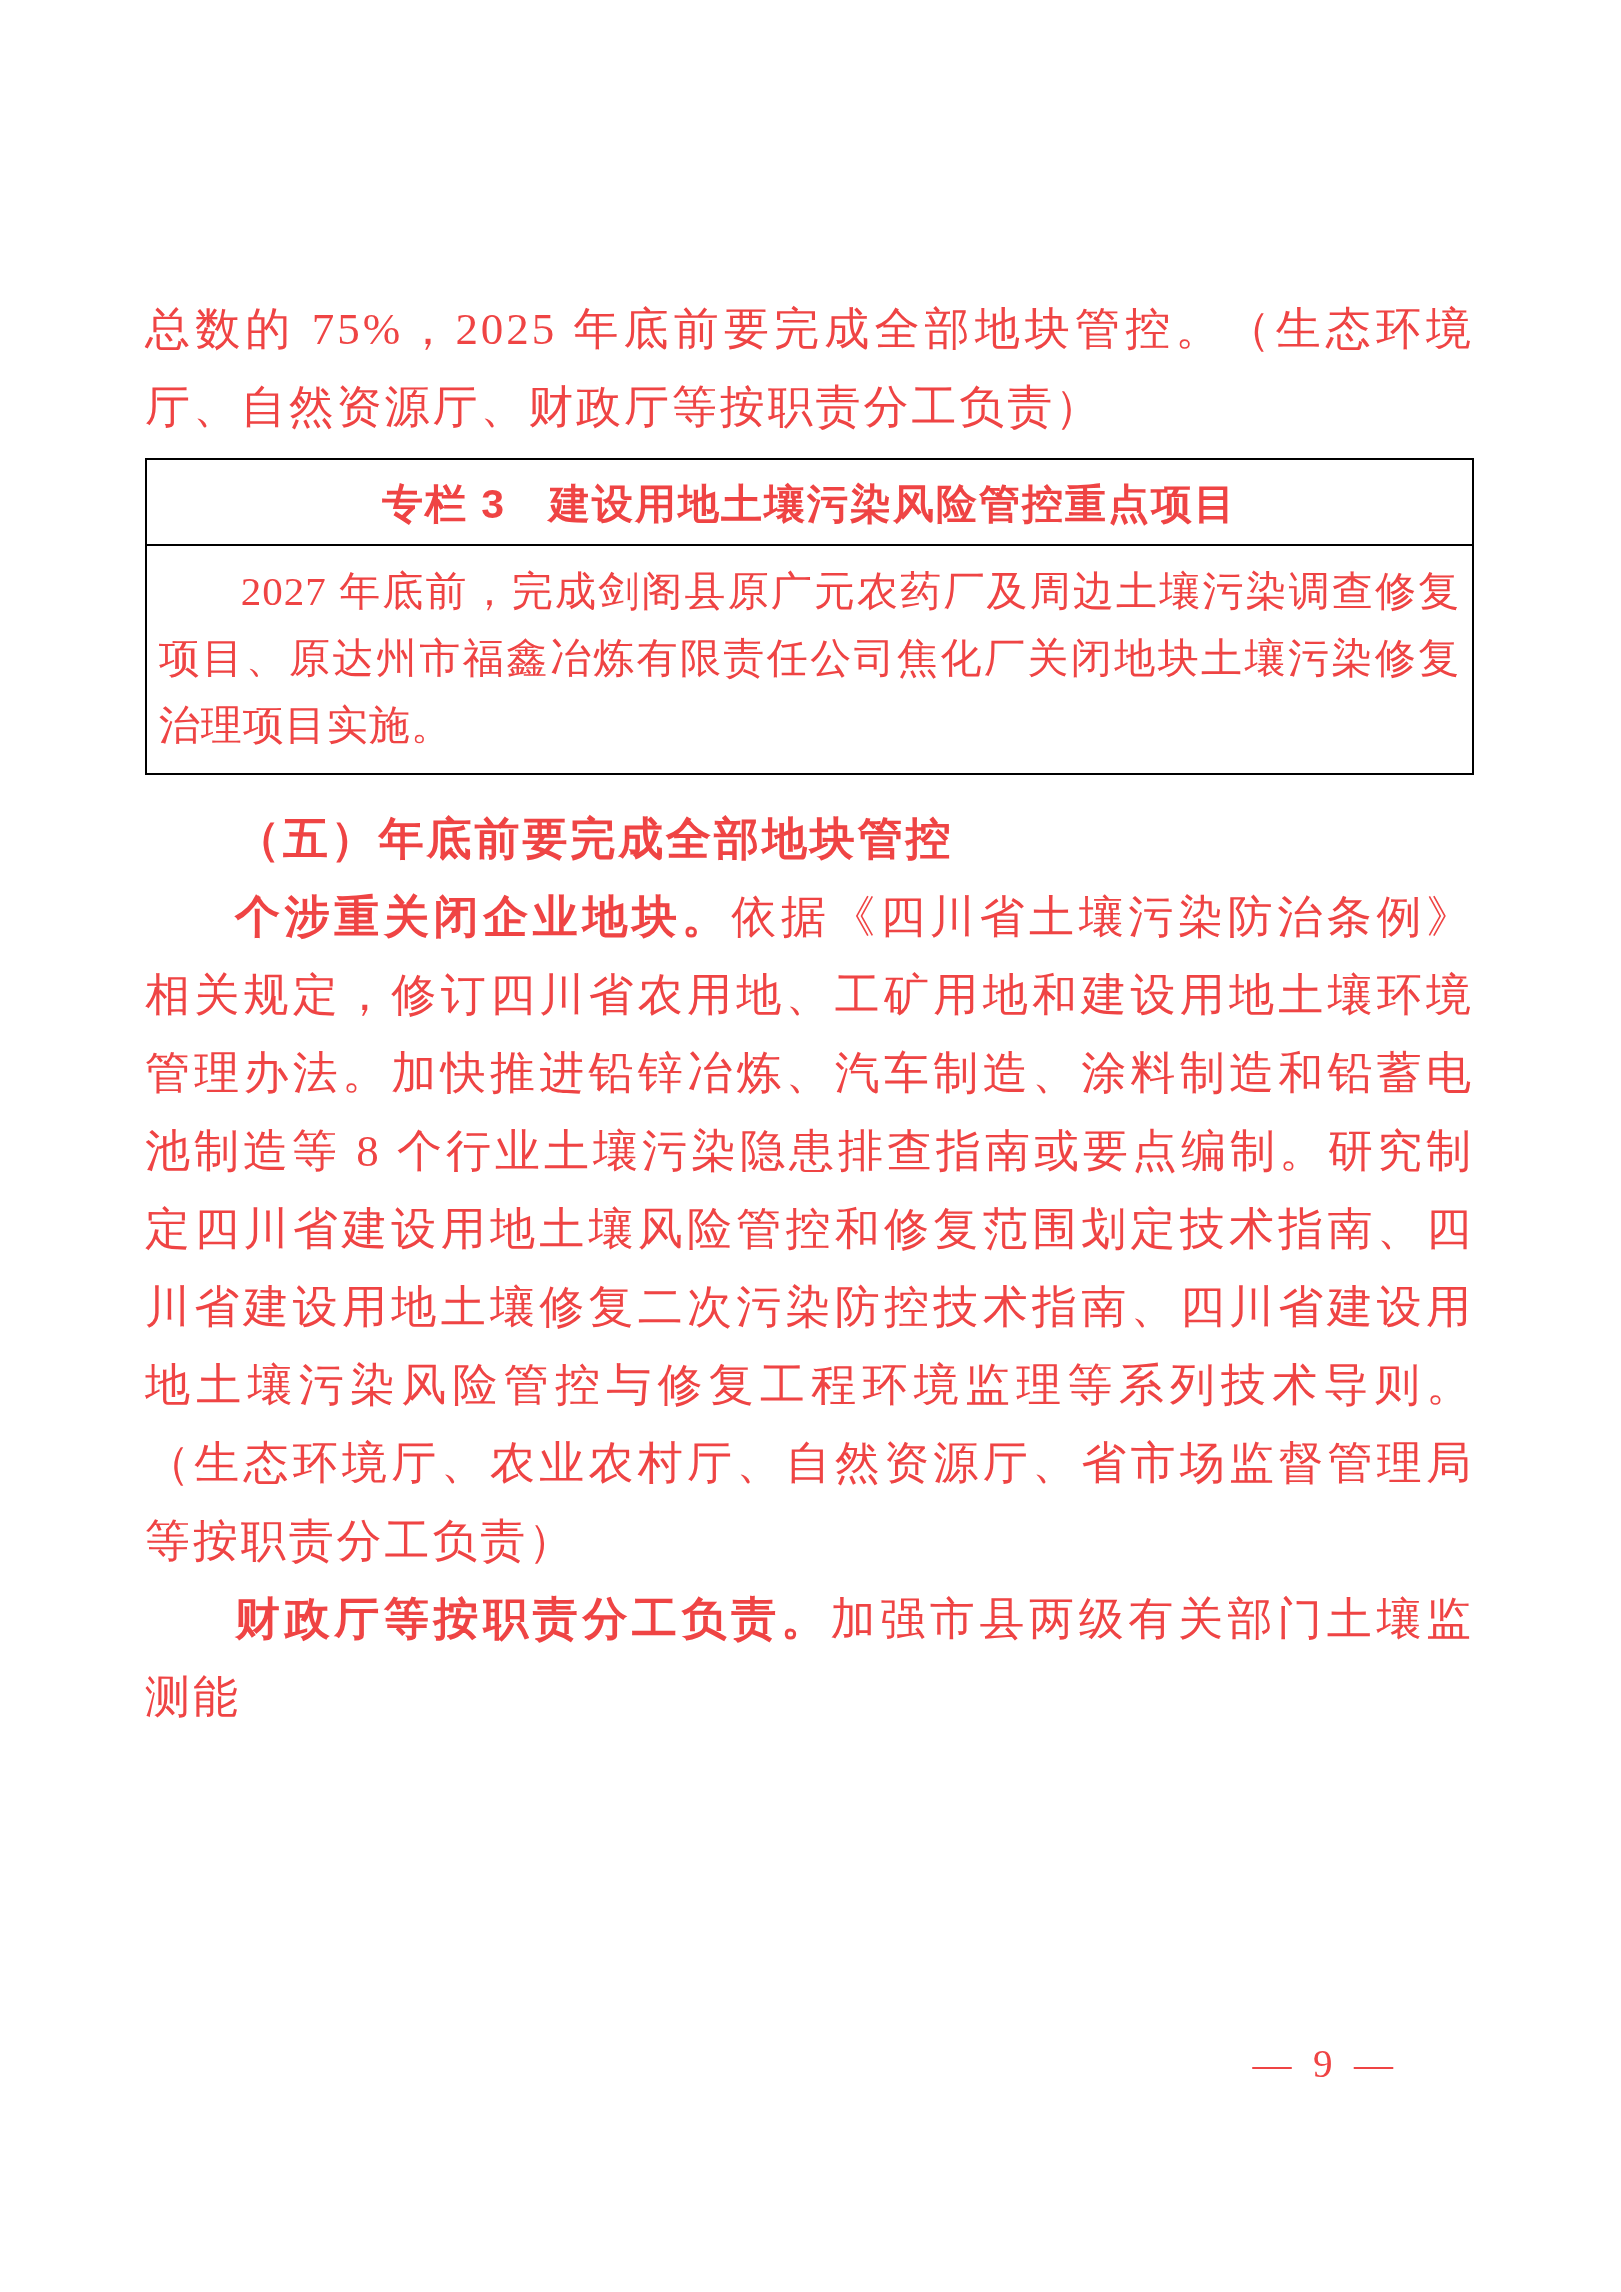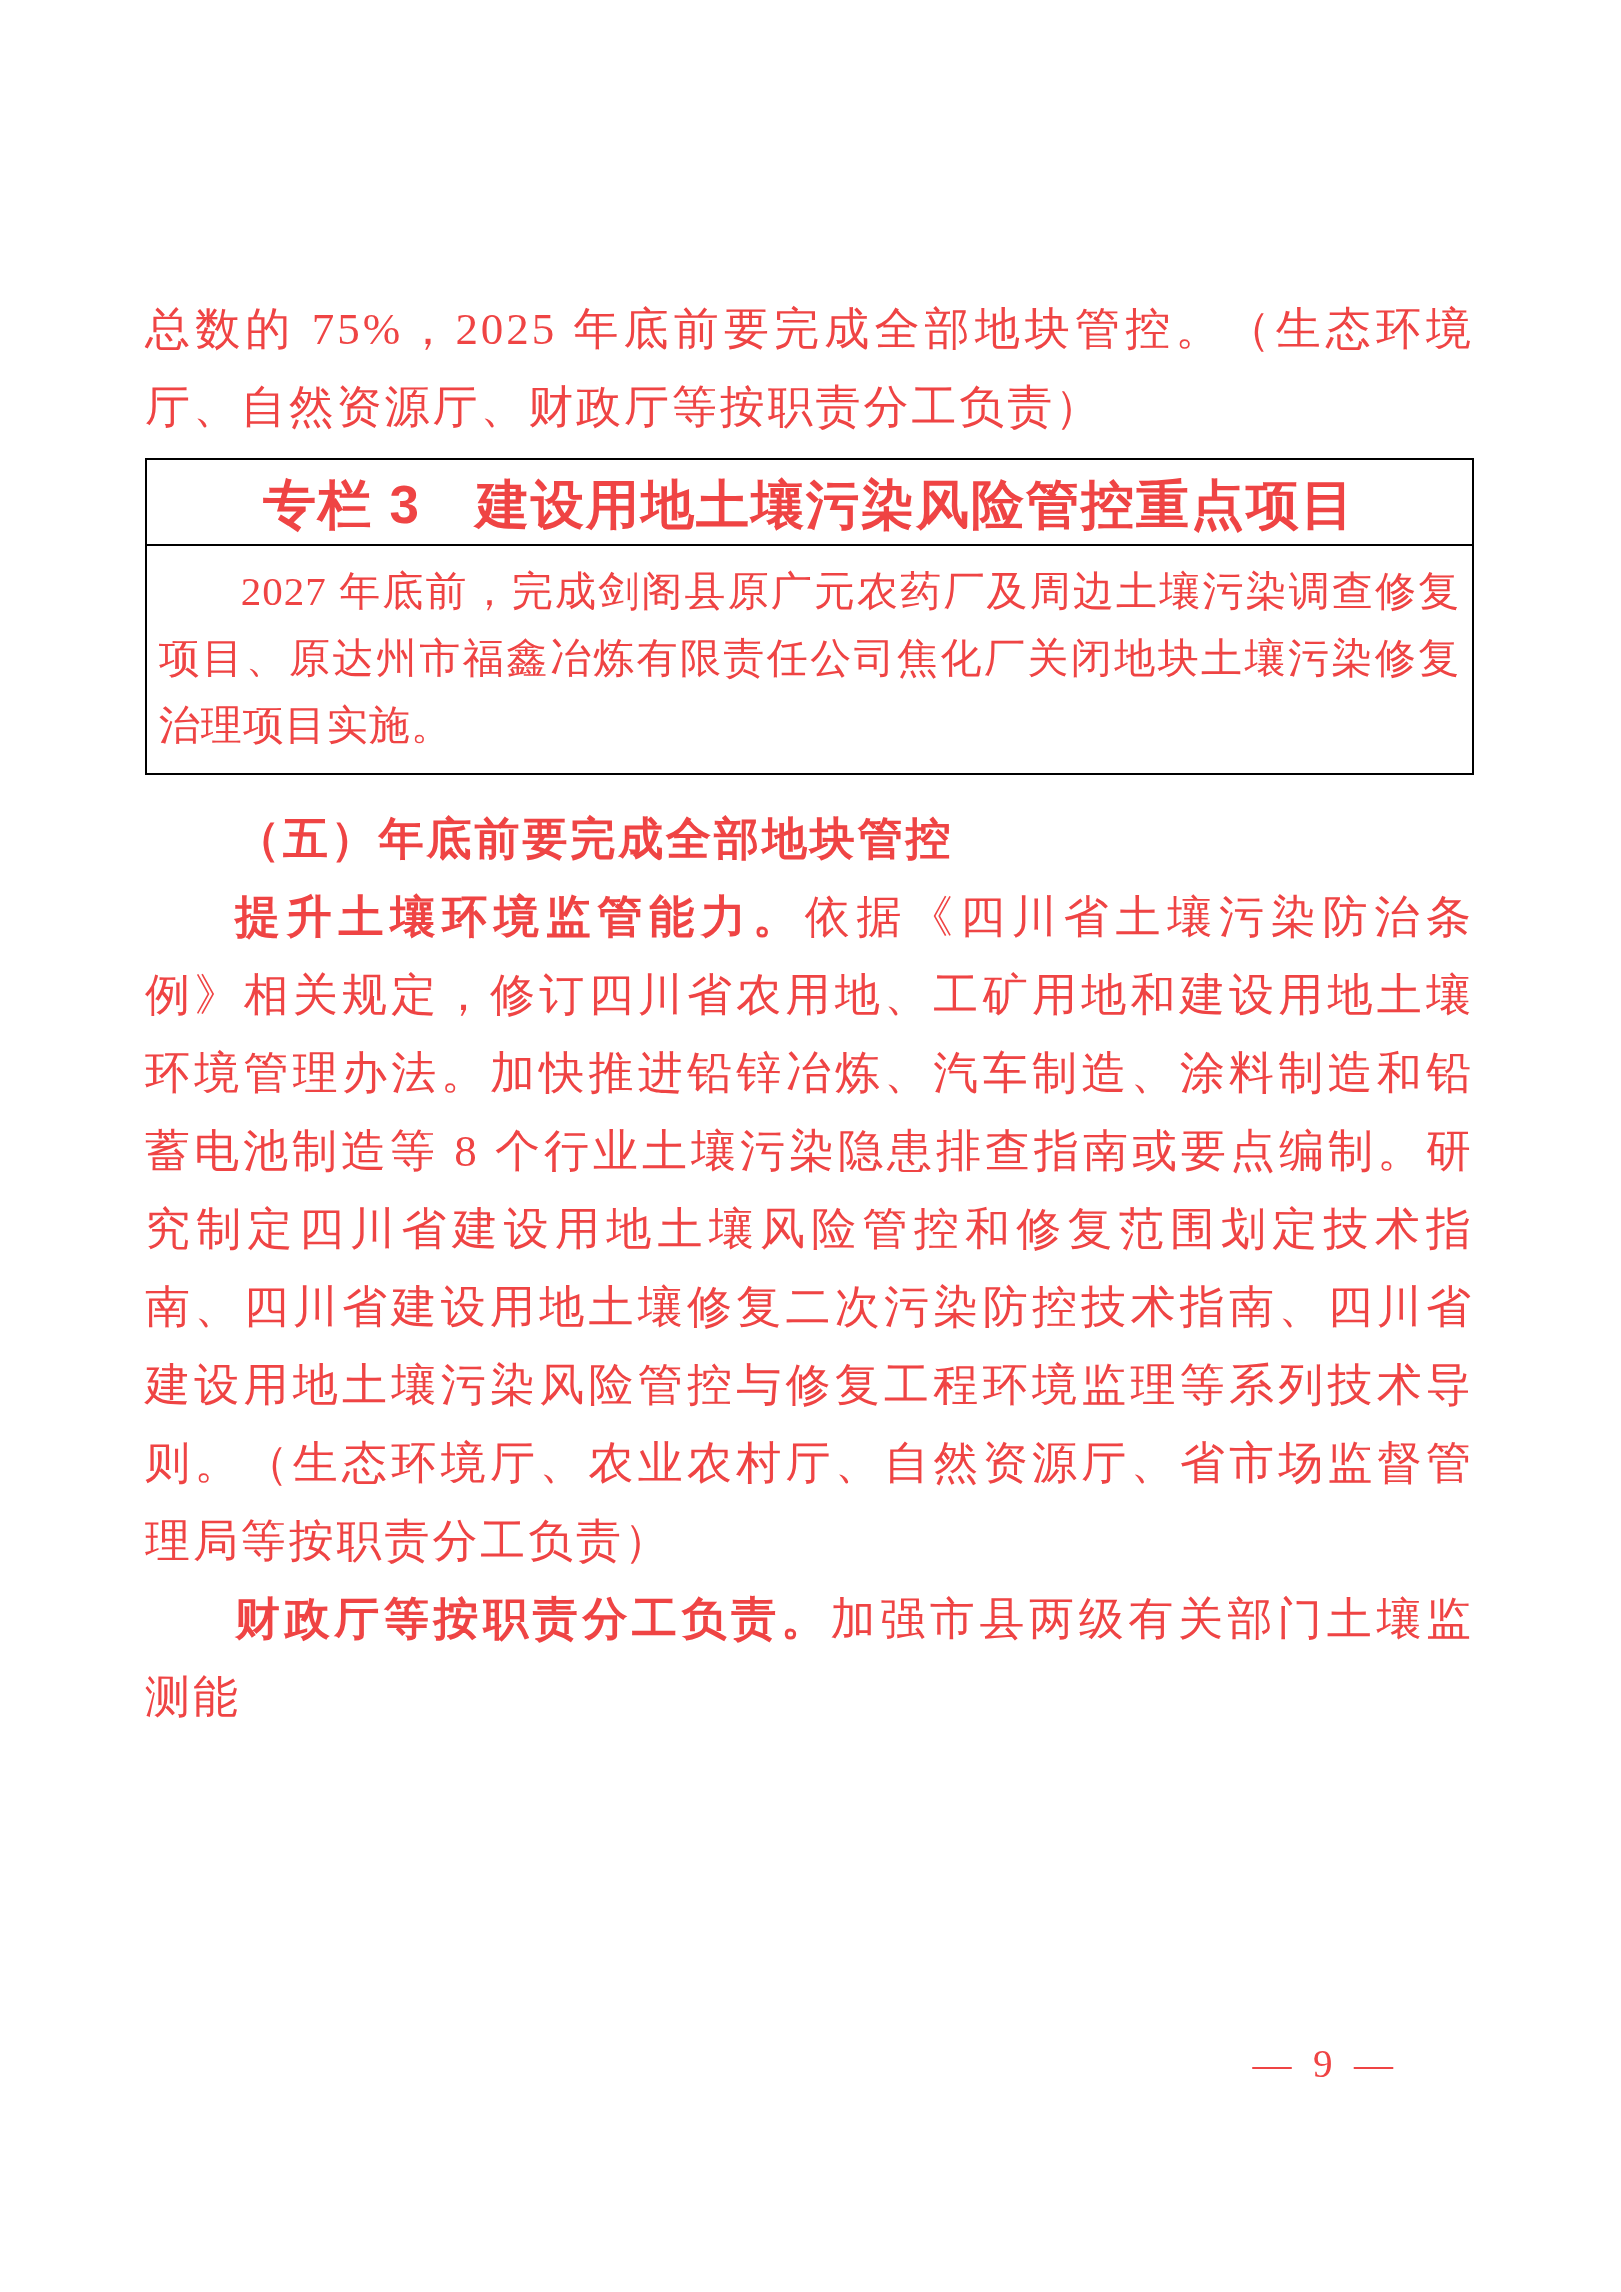--- a/index.html
+++ b/index.html
@@ -33,21 +33,21 @@
   .intro-para {
     text-indent: 0;
   }
   .column-box {
     margin-top: 11.8px;
     border: 2.9px solid #000000;
   }
   .box-title {
     font-family: "Liberation Sans", "DejaVu Sans", sans-serif;
     font-weight: bold;
-    font-size: 53px;
+    font-size: 41px;
     line-height: 51px;
     text-align: center;
     letter-spacing: 2px;
     padding: 19.6px 9.8px 13.7px 9.8px;
     border-bottom: 2.9px solid #000000;
   }
   .box-body {
     padding: 11.8px 11.8px 13.7px 11.8px;
     font-size: 41px;
     line-height: 67px;
@@ -93,21 +93,21 @@
     <div class="column-box">
       <div class="box-title">专栏 3　建设用地土壤污染风险管控重点项目</div>
       <div class="box-body">
         <p class="box-para">2027 年底前，完成剑阁县原广元农药厂及周边土壤污染调查修复项目、原达州市福鑫冶炼有限责任公司焦化厂关闭地块土壤污染修复治理项目实施。</p>
       </div>
     </div>
 
     <p class="section-heading">（五）年底前要完成全部地块管控</p>
 
     <p class="main-text body-para">
-      <span class="lead-bold">提升土壤环境监管能力。</span><span>依据《四川省土壤污染防治条例》相关规定，修订四川省农用地、工矿用地和建设用地土壤环境管理办法。加快推进铅锌冶炼、汽车制造、涂料制造和铅蓄电池制造等 8 个行业土壤污染隐患排查指南或要点编制。研究制定四川省建设用地土壤风险管控和修复范围划定技术指南、四川省建设用地土壤修复二次污染防控技术指南、四川省建设用地土壤污染风险管控与修复工程环境监理等系列技术导则。（生态环境厅、农业农村厅、自然资源厅、省市场监督管理局等按职责分工负责）</span>
+      <span class="lead-bold">个涉重关闭企业地块。</span><span>依据《四川省土壤污染防治条例》相关规定，修订四川省农用地、工矿用地和建设用地土壤环境管理办法。加快推进铅锌冶炼、汽车制造、涂料制造和铅蓄电池制造等 8 个行业土壤污染隐患排查指南或要点编制。研究制定四川省建设用地土壤风险管控和修复范围划定技术指南、四川省建设用地土壤修复二次污染防控技术指南、四川省建设用地土壤污染风险管控与修复工程环境监理等系列技术导则。（生态环境厅、农业农村厅、自然资源厅、省市场监督管理局等按职责分工负责）</span>
     </p>
 
     <p class="main-text body-para">
       <span class="lead-bold">财政厅等按职责分工负责。</span><span>加强市县两级有关部门土壤监测能</span>
     </p>
 
   </div>
 
   <div class="page-number">— 9 —</div>
 </div>

